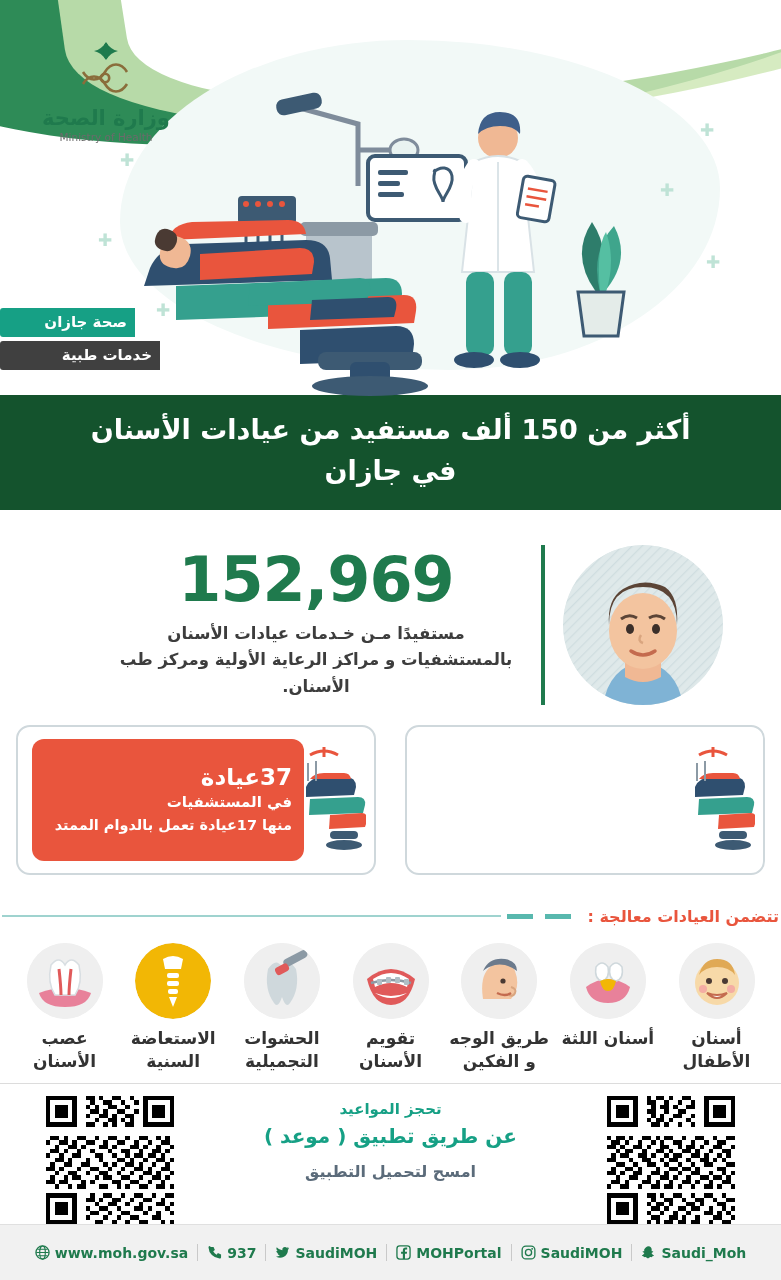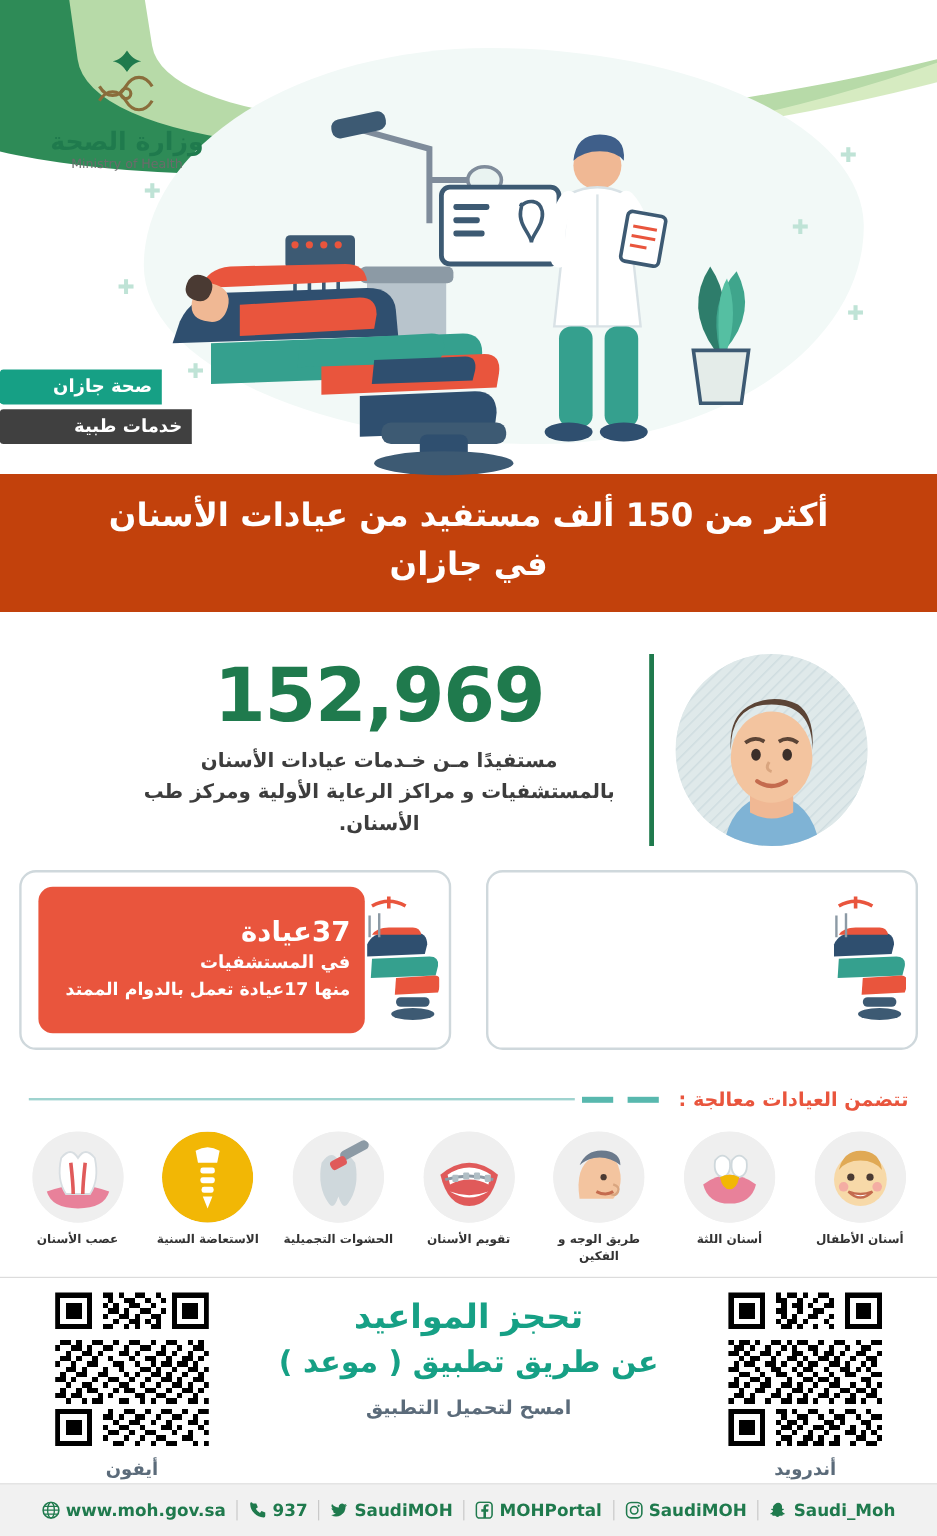--- a/index.html
+++ b/index.html
@@ -81,21 +81,21 @@
     padding: 5px 8px 6px 30px; direction: rtl;
     border-radius: 3px 0 0 3px;
   }
   .badge-teal { background: #16a085; margin-bottom: 4px; width: 135px; text-align: right;}
   .badge-gold { background: #404040; width: 160px; text-align: right; }
 
   
   .title-bar {
     position: relative;
     width: 781px; min-height: 115px;
-    background: #c2410c;
+    background: #14532d;
     display: flex; align-items: center; justify-content: center;
     padding: 14px 40px 18px;
     margin-top: -5px;
   }
   .title-text {
     color: #ffffff; font-size: 27px; font-weight: bold;
     text-align: center; line-height: 1.5; direction: rtl;
   }
 
   
@@ -147,64 +147,64 @@
   .card-head { font-size: 23px; font-weight: bold; }
   .card-sub { font-size: 15px; font-weight: bold; margin-top: 3px; }
   .card-note { font-size: 14.5px; font-weight: bold; margin-top: 4px; line-height: 1.45; }
   .card-icon {
     position: absolute; right: 8px; top: 16px; width: 66px; height: 112px;
   }
 
   
   .services-head {
     position: relative; width: 781px; height: 42px;
-    display: flex; align-items: center; direction: rtl; padding: 0 24px; text-align: right;
+    display: flex; align-items: center; direction: rtl; padding: 0 2px; text-align: right;
   }
   .services-head .label {
     font-size: 16px; font-weight: bold; color: #e9553d; direction: rtl;
     white-space: nowrap; padding-left: 10px;
   }
   .dash { width: 26px; height: 5px; background: #58b8ae; margin: 0 6px; }
   .rule { flex: 1 1 auto; height: 2px; background: #9fd3cf; }
 
   .icons-row {
     width: 781px; display: flex; direction: rtl; justify-content: space-between;
     padding: 6px 14px 0;
   }
   .svc { width: 101px; text-align: center; }
   .svc-circle {
     width: 76px; height: 76px; border-radius: 50%; background: #efefef;
     margin: 0 auto; position: relative; overflow: hidden;
   }
   .svc-label {
-    margin-top: 8px; font-size: 10px; color: #333; font-weight: bold;
+    margin-top: 8px; font-size: 17px; color: #333; font-weight: bold;
     line-height: 1.35; direction: rtl;
   }
 
   
   .booking {
     position: relative; width: 781px; height: 175px; margin-top: 10px;
     border-top: 1px solid #dcdcdc;
     display: flex; direction: rtl; align-items: flex-start;
     padding: 12px 46px 0;
   }
   .qr { width: 128px; height: 128px; }
   .qr-cap {
     text-align: center; font-size: 15px; color: #5b6b7a; font-weight: bold;
     margin-top: 6px; direction: rtl;
   }
   .booking-mid { flex: 1 1 auto; text-align: center; padding-top: 4px; direction: rtl; }
-  .b-title { font-size: 28px; font-weight: bold; color: #16a085; }
-  .b-sub { font-size: 25px; font-weight: bold; color: #16a085; margin-top: 6px; }
+  .b-title { font-size: 15px; font-weight: bold; color: #16a085; }
+  .b-sub { font-size: 20px; font-weight: bold; color: #16a085; margin-top: 6px; }
   .b-scan { font-size: 16px; font-weight: bold; color: #5b6b7a; margin-top: 14px; }
 
   
   .footer {
     position: absolute; bottom: 0; left: 0;
-    width: 781px; height: 44px; background: #f1f1f1;
+    width: 781px; height: 56px; background: #f1f1f1;
     display: flex; align-items: center; justify-content: center;
     direction: ltr; gap: 9px;
     border-top: 1px solid #e0e0e0;
   }
   .f-item { display: flex; align-items: center; gap: 5px; font-size: 14px; color: #1f7a4d; font-weight: bold; }
   .f-sep { width: 1px; height: 17px; background: #c9c9c9; }
   .f-ic { width: 15px; height: 15px; }
 </style>
 </head>
 <body>

